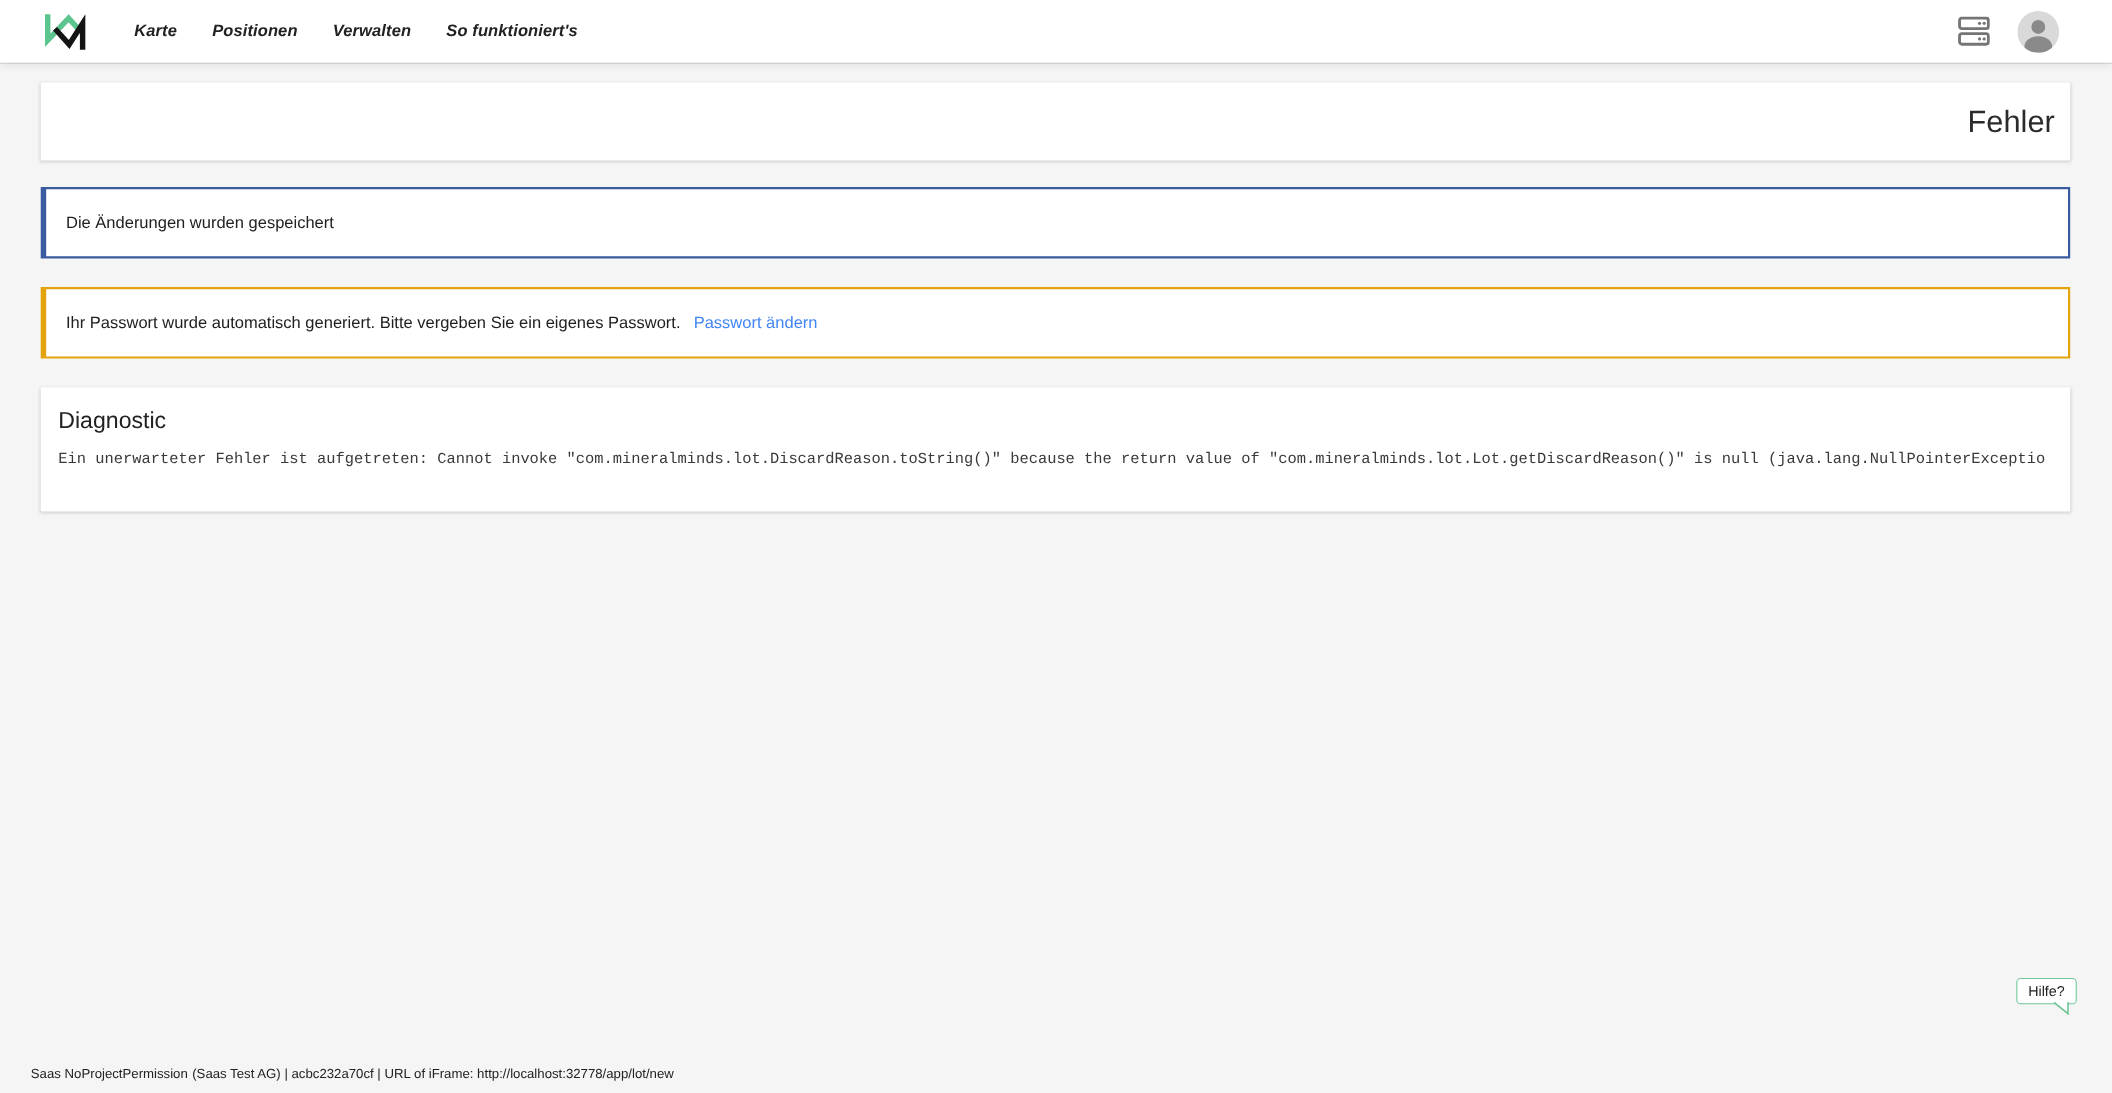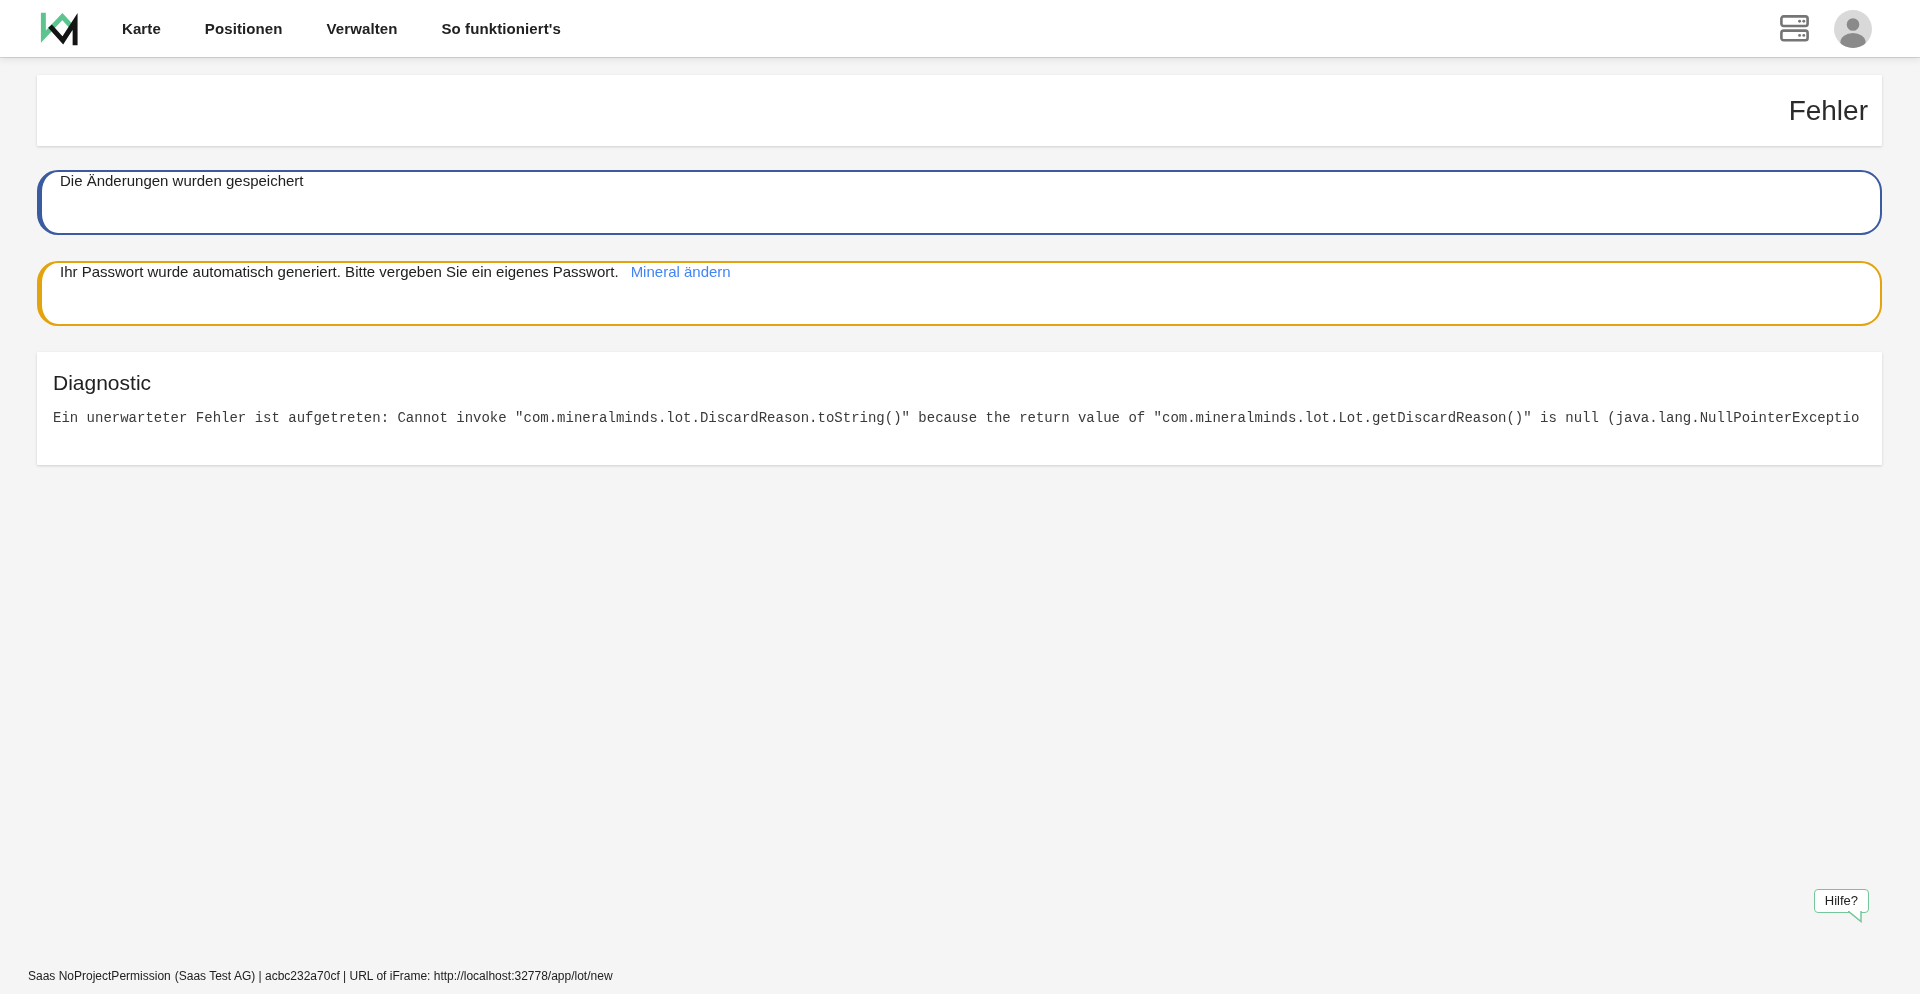--- a/index.html
+++ b/index.html
@@ -18,21 +18,21 @@
     height: 57px;
     background: #ffffff;
     display: flex;
     align-items: center;
     padding: 0 48px 0 40px;
     box-shadow: 0 1px 0 rgba(0,0,0,0.12), 0 3px 7px rgba(0,0,0,0.08);
     position: relative;
     z-index: 5;
   }
   .logo { width: 40px; height: 38px; margin-right: 42px; display: block; cursor: pointer; }
-  .nav { display: flex; gap: 44px; }
+  .nav { display: flex; gap: 32px; font-style: italic; }
   .nav a {
     font-size: 15px; font-weight: 700; color: #212121;
     text-decoration: none; cursor: pointer; letter-spacing: 0.1px;
   }
   .header-spacer { flex: 1; }
   .header-actions { display: flex; align-items: center; gap: 25px; }
   .icon-btn { background: none; border: none; padding: 0; cursor: pointer; display: flex; align-items: center; }
 
   
   .main { margin: 18px 38px 0 37px; }
@@ -46,46 +46,45 @@
     height: 71px;
     display: flex; align-items: center;
     padding: 0 14px;
     margin-bottom: 24px;
   }
   .page-title { font-size: 28px; font-weight: 400; color: #2b2b2b; }
 
   .alert {
     background: #ffffff;
     height: 65px;
-    display: flex; 
+    display: flex; align-items: center;
     padding: 0 18px;
     margin-bottom: 26px;
     font-size: 15px;
-    border-radius: 21px;
   }
   .alert-info   { border: 2px solid #3a5ba0; border-left: 5px solid #3a5ba0; }
   .alert-warning{ border: 2px solid #e2a30d; border-left: 5px solid #e2a30d; }
   .alert-action {
     color: #4285f4; text-decoration: none; cursor: pointer;
     margin-left: 12px; font-size: 15px;
   }
 
   .diagnostic-card { height: 113px; padding: 13px 16px; overflow: hidden; }
   .diagnostic-title { font-size: 21px; font-weight: 400; margin: 6px 0 13px 0; color: #212121; }
   .diagnostic-pre {
     margin: 0;
     font-family: Liberation Mono, monospace;
     font-size: 14px; line-height: 20px;
     color: #3a3a3a;
     white-space: pre;
     overflow: hidden;
   }
 
   
-  .help-bubble { position: fixed; right: 51px; bottom: 81px; z-index: 10; cursor: pointer; }
+  .help-bubble { position: fixed; right: 32px; bottom: 81px; z-index: 10; cursor: pointer; }
   .help-bubble-body {
     background: #fff;
     border: 1.5px solid #74c79b;
     border-radius: 4px;
     padding: 3px 10px 4px 10px;
     font-size: 13px;
     color: #212121;
     position: relative;
   }
   .help-tail { position: absolute; top: calc(100% - 1.5px); right: 5px; display: block; }
@@ -150,21 +149,21 @@
   <section class="card title-card">
     <h1 class="page-title">Fehler</h1>
   </section>
 
   <section class="alert alert-info">
     <span>Die Änderungen wurden gespeichert</span>
   </section>
 
   <section class="alert alert-warning">
     <span>Ihr Passwort wurde automatisch generiert. Bitte vergeben Sie ein eigenes Passwort.</span>
-    <a class="alert-action">Mineral ändern</a>
+    <a class="alert-action">Passwort ändern</a>
   </section>
 
   <section class="card diagnostic-card">
     <h2 class="diagnostic-title">Diagnostic</h2>
     <pre class="diagnostic-pre">Ein unerwarteter Fehler ist aufgetreten: Cannot invoke "com.mineralminds.lot.DiscardReason.toString()" because the return value of "com.mineralminds.lot.Lot.getDiscardReason()" is null (java.lang.NullPointerExceptio</pre>
   </section>
 
 </main>
 
 <div class="help-bubble">

